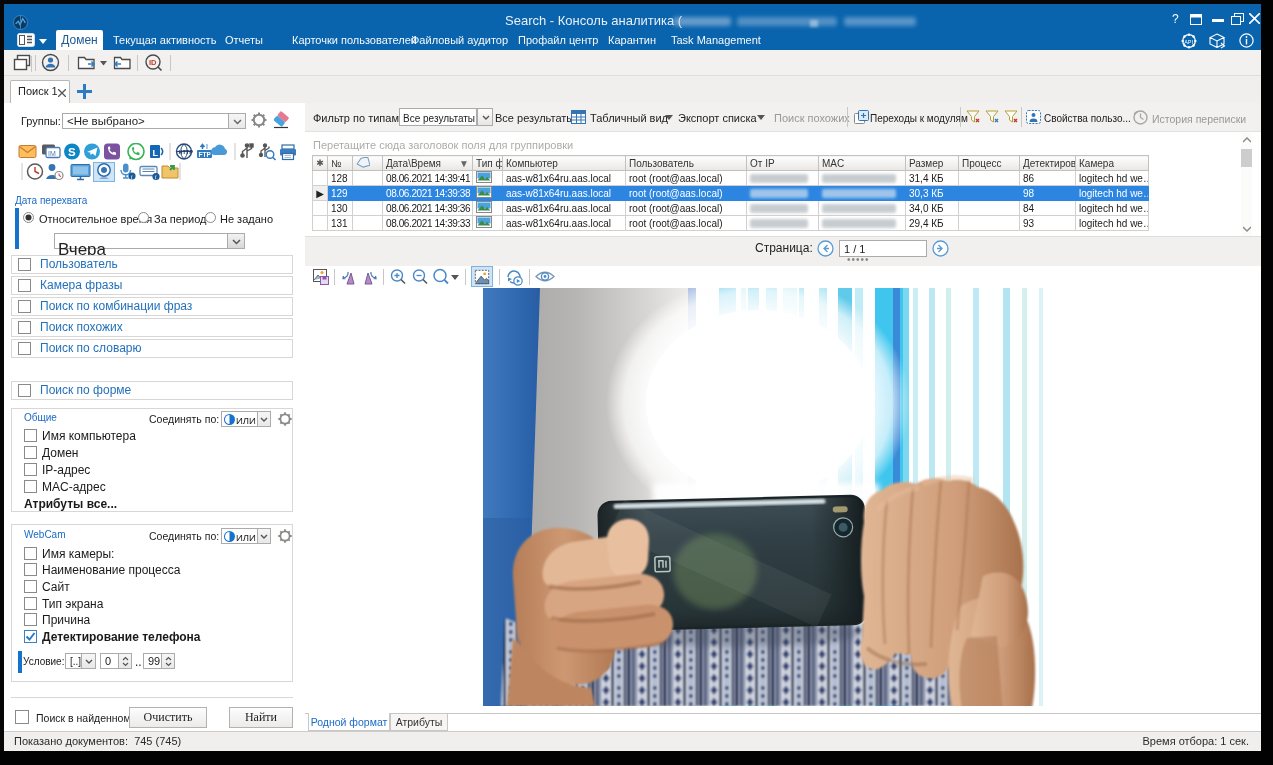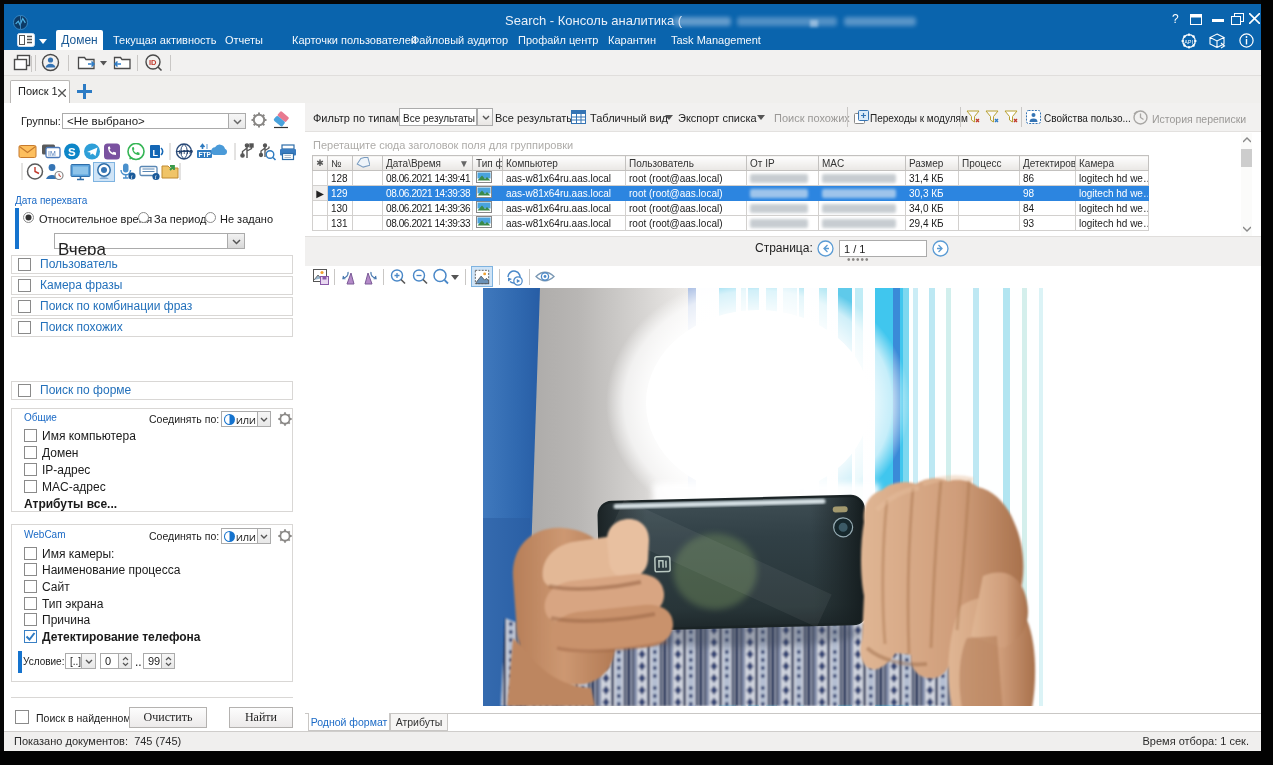--- a/index.html
+++ b/index.html
@@ -316,20 +316,24 @@
         <div class="cb" style="left:6px;top:2px;"></div>
         <span class="cb-label-blue" style="left:28px;top:1px;">Камера фразы</span>
       </div>
     <div class="checkrow" style="top:194px;">
         <div class="cb" style="left:6px;top:2px;"></div>
         <span class="cb-label-blue" style="left:28px;top:1px;">Поиск по комбинации фраз</span>
       </div>
     <div class="checkrow" style="top:215px;">
         <div class="cb" style="left:6px;top:2px;"></div>
         <span class="cb-label-blue" style="left:28px;top:1px;">Поиск похожих</span>
+      </div>
+    <div class="checkrow" style="top:236px;">
+        <div class="cb" style="left:6px;top:2px;"></div>
+        <span class="cb-label-blue" style="left:28px;top:1px;">Поиск по словарю</span>
       </div>
     <div class="checkrow" style="top:278px;">
         <div class="cb" style="left:6px;top:2px;"></div>
         <span class="cb-label-blue" style="left:28px;top:1px;">Поиск по форме</span>
       </div>
     
     <div class="sect" style="top:305px;height:104px;">
       <span class="blue-head" style="position:absolute;left:12px;top:3px;">Общие</span>
       <span style="position:absolute;left:137px;top:4px;font-size:10.5px;color:#222;">Соединять по:</span>
       <div class="combo" style="left:209px;top:2px;width:50px;height:16px;">

